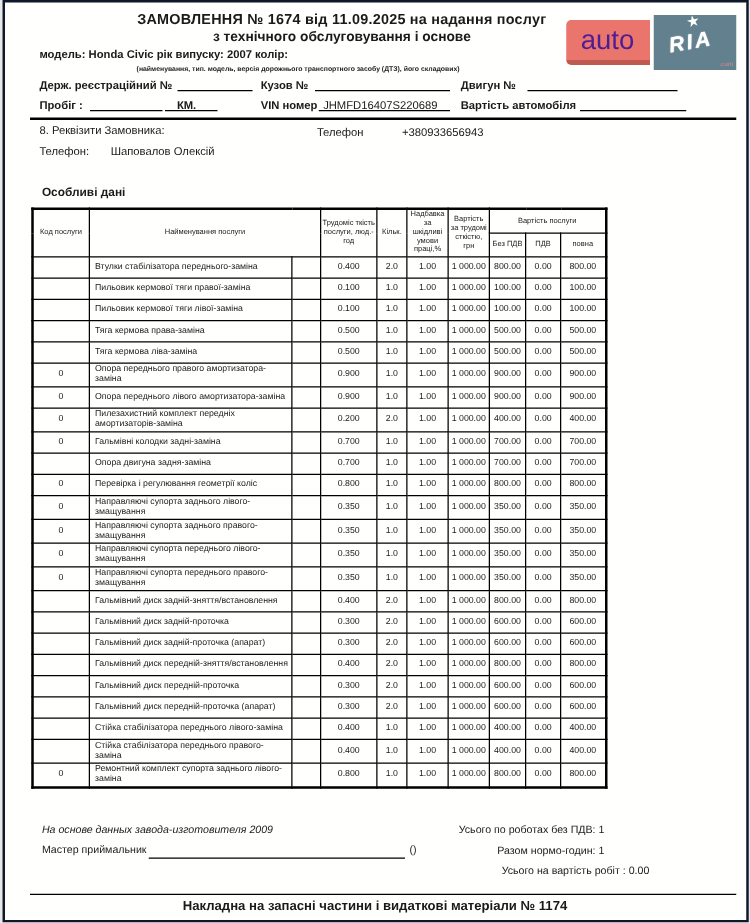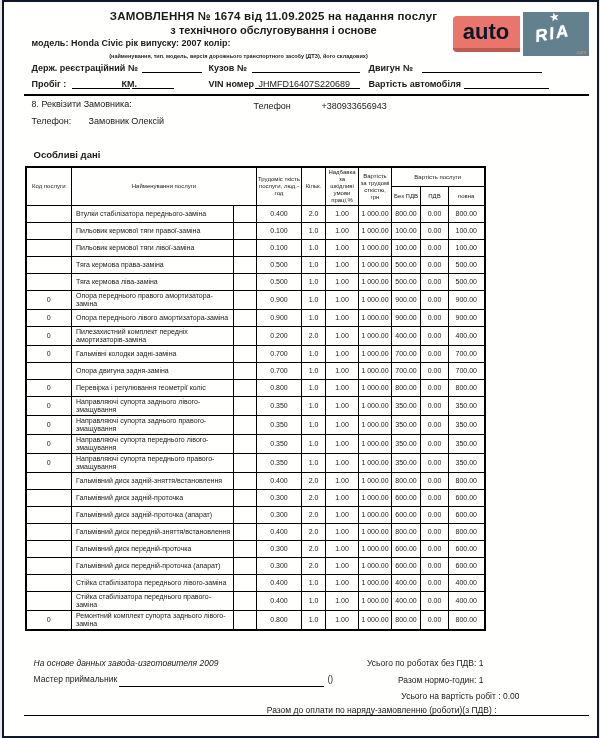--- a/index.html
+++ b/index.html
@@ -12,21 +12,21 @@
   
   .title-block { position: absolute; left: 60px; top: 8px; width: 420px; text-align: center; }
   .title-line1 { font-size: 11.5px; font-weight: bold; letter-spacing: .2px; }
   .title-line2 { font-size: 11px; font-weight: bold; margin-top: 2px; }
   .model-line { position: absolute; left: 28px; top: 36px; font-size: 9px; font-weight: bold; }
   .model-caption { position: absolute; left: 75px; top: 51px; width: 320px; text-align: center; font-size: 5.5px; font-weight: bold; color: #222; }
   
   .logo { position: absolute; right: 4px; top: 10px; width: 140px; height: 45px; }
   .logo-auto {
     position: absolute; left: 0; top: 4px; width: 67px; height: 36px;
-    border-radius: 4px 0 0 4px; color: #0f172a; font-size: 22px; font-weight: bold;
+    border-radius: 4px 0 0 4px; color: #4c1d95; font-size: 22px; font-weight: normal;
     display: flex; align-items: center; justify-content: center;
     border-bottom: 4px solid #bf5a51;
   }
   .logo-ria {
     position: absolute; left: 70px; top: 0; width: 66px; height: 44px;
     color: #fff; overflow: hidden;
   }
   .logo-ria-text {
     position: absolute; left: 12px; top: 12px; font-size: 17px; font-weight: bold; font-style: italic;
     transform: rotate(-10deg); letter-spacing: 2px; text-shadow: 0 0 1px #fff;
@@ -96,35 +96,35 @@
 
   <span class="field-label" style="left:28px; top:61px;">Держ. реєстраційний №</span>
   <span class="uline" style="left:138px; top:70px; width:60px;"></span>
   <span class="field-label" style="left:205px; top:61px;">Кузов №</span>
   <span class="uline" style="left:248px; top:70px; width:108px;"></span>
   <span class="field-label" style="left:365px; top:61px;">Двигун №</span>
   <span class="uline" style="left:418px; top:70px; width:120px;"></span>
 
   <span class="field-label" style="left:28px; top:77px;">Пробіг :</span>
   <span class="uline" style="left:68px; top:86px; width:58px;"></span>
-  <span class="field-value" style="left:118px; top:77px; font-weight:bold;">КМ.</span>
+  <span class="field-value" style="left:138px; top:77px; font-weight:bold;">КМ.</span>
   <span class="uline" style="left:128px; top:86px; width:42px;"></span>
   <span class="field-label" style="left:205px; top:77px;">VIN номер</span>
   <span class="field-value" style="left:255px; top:77px;">JHMFD16407S220689</span>
   <span class="uline" style="left:251px; top:86px; width:105px;"></span>
   <span class="field-label" style="left:365px; top:77px;">Вартість автомобіля</span>
   <span class="uline" style="left:460px; top:86px; width:85px;"></span>
 
   <div class="rule-thick" style="top:92px;"></div>
 
   <span class="sec-label" style="left:28px; top:97px;">8. Реквізити Замовника:</span>
   <span class="sec-label" style="left:250px; top:99px;">Телефон</span>
   <span class="sec-label" style="left:318px; top:99px;">+380933656943</span>
   <span class="sec-label" style="left:28px; top:114px;">Телефон:</span>
-  <span class="sec-label" style="left:85px; top:114px;">Замовник Олексій</span>
+  <span class="sec-label" style="left:85px; top:114px;">Шаповалов Олексій</span>
 
   <div class="special-title">Особливі дані</div>
 
   <table class="services">
     <colgroup>
       <col style="width:46px">
         <col style="width:162px">
         <col style="width:23px">
         <col style="width:45px">
         <col style="width:24px">
@@ -446,17 +446,17 @@
   <div class="foot-master">Мастер приймальник</div>
   <div class="master-line"></div>
   <div class="master-paren">()</div>
 
   <div class="tot-line" style="right:113px; top:656px;">Усього по роботах без ПДВ: 1</div>
   <div class="tot-line" style="right:113px; top:673px;">Разом нормо-годин: 1</div>
   <div class="tot-line" style="right:77px; top:689px;">
     <span>Усього на вартість робіт :</span>
     <span>0.00</span>
   </div>
-  <div class="tot-line" style="right:100px; top:703px;">Разом до оплати по наряду-замовленню (роботи)(з ПДВ) :</div>
 
   <div class="rule-thin" style="top:713px;"></div>
+  <div class="invoice-line">Накладна на запасні частини і видаткові матеріали №  1174</div>
 
 </div>
 
 </body></html>

